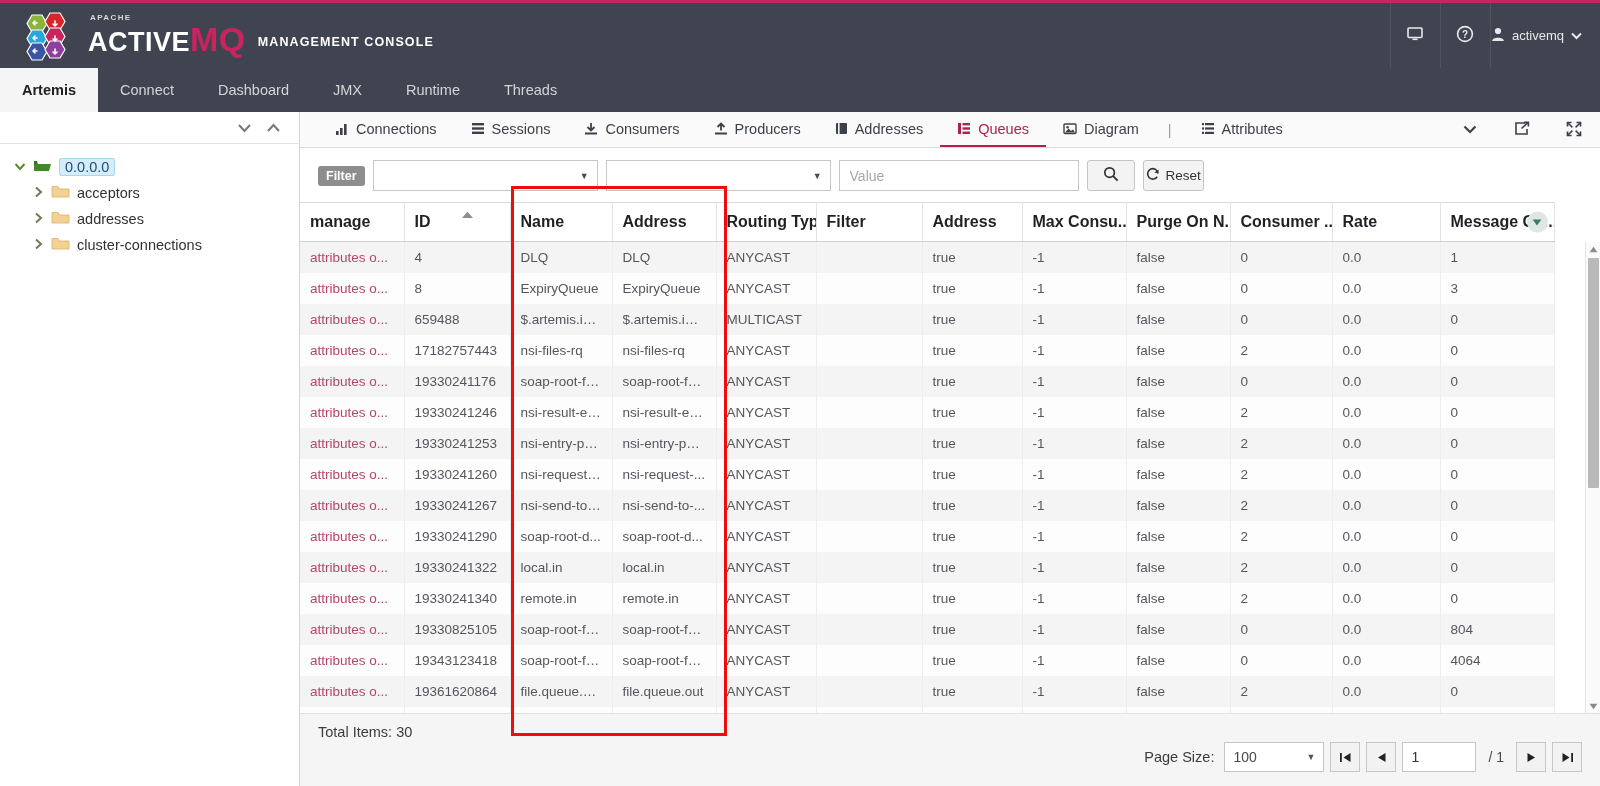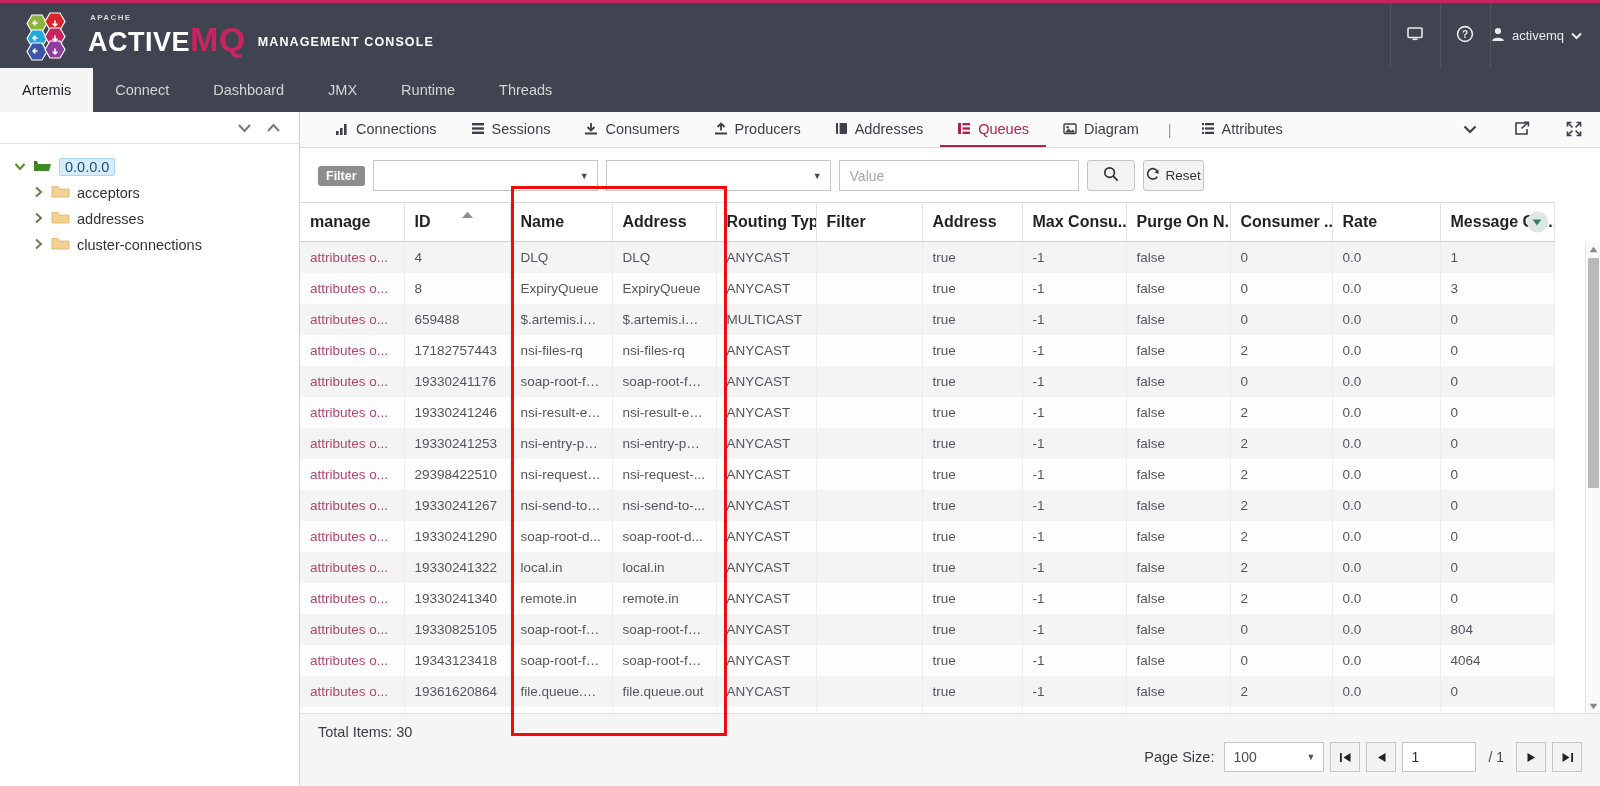--- a/index.html
+++ b/index.html
@@ -45,21 +45,21 @@
   }
   .mh-user { padding: 0 18px 0 0; justify-content: flex-end; }
 
   
   .mainnav { height: 44px; background: #3f4450; display: flex; align-items: stretch; }
   .mainnav .navitem {
     display: flex; align-items: center; padding: 0 22px;
     color: #d3d5d9; font-size: 14.5px; cursor: pointer;
   }
   .mainnav .navitem.active {
-    background: #f5f5f5; color: #1d1f23; font-weight: normal;
+    background: #f5f5f5; color: #1d1f23; font-weight: bold;
   }
 
   
   .page { display: flex; height: 677px; background: #3f4450; }
 
   
   .sidebar {
     width: 300px; background: #ffffff; border-right: 1px solid #d4d4d4;
     display: flex; flex-direction: column; flex: none;
   }
@@ -653,21 +653,21 @@
               <td></td>
               <td>true</td>
               <td>-1</td>
               <td>false</td>
               <td>2</td>
               <td>0.0</td>
               <td>0</td>
             </tr>
             <tr>
               <td class="manage"><a>attributes o...</a></td>
-              <td>29398422510</td>
+              <td>19330241260</td>
               <td>nsi-request-...</td>
               <td>nsi-request-...</td>
               <td>ANYCAST</td>
               <td></td>
               <td>true</td>
               <td>-1</td>
               <td>false</td>
               <td>2</td>
               <td>0.0</td>
               <td>0</td>

